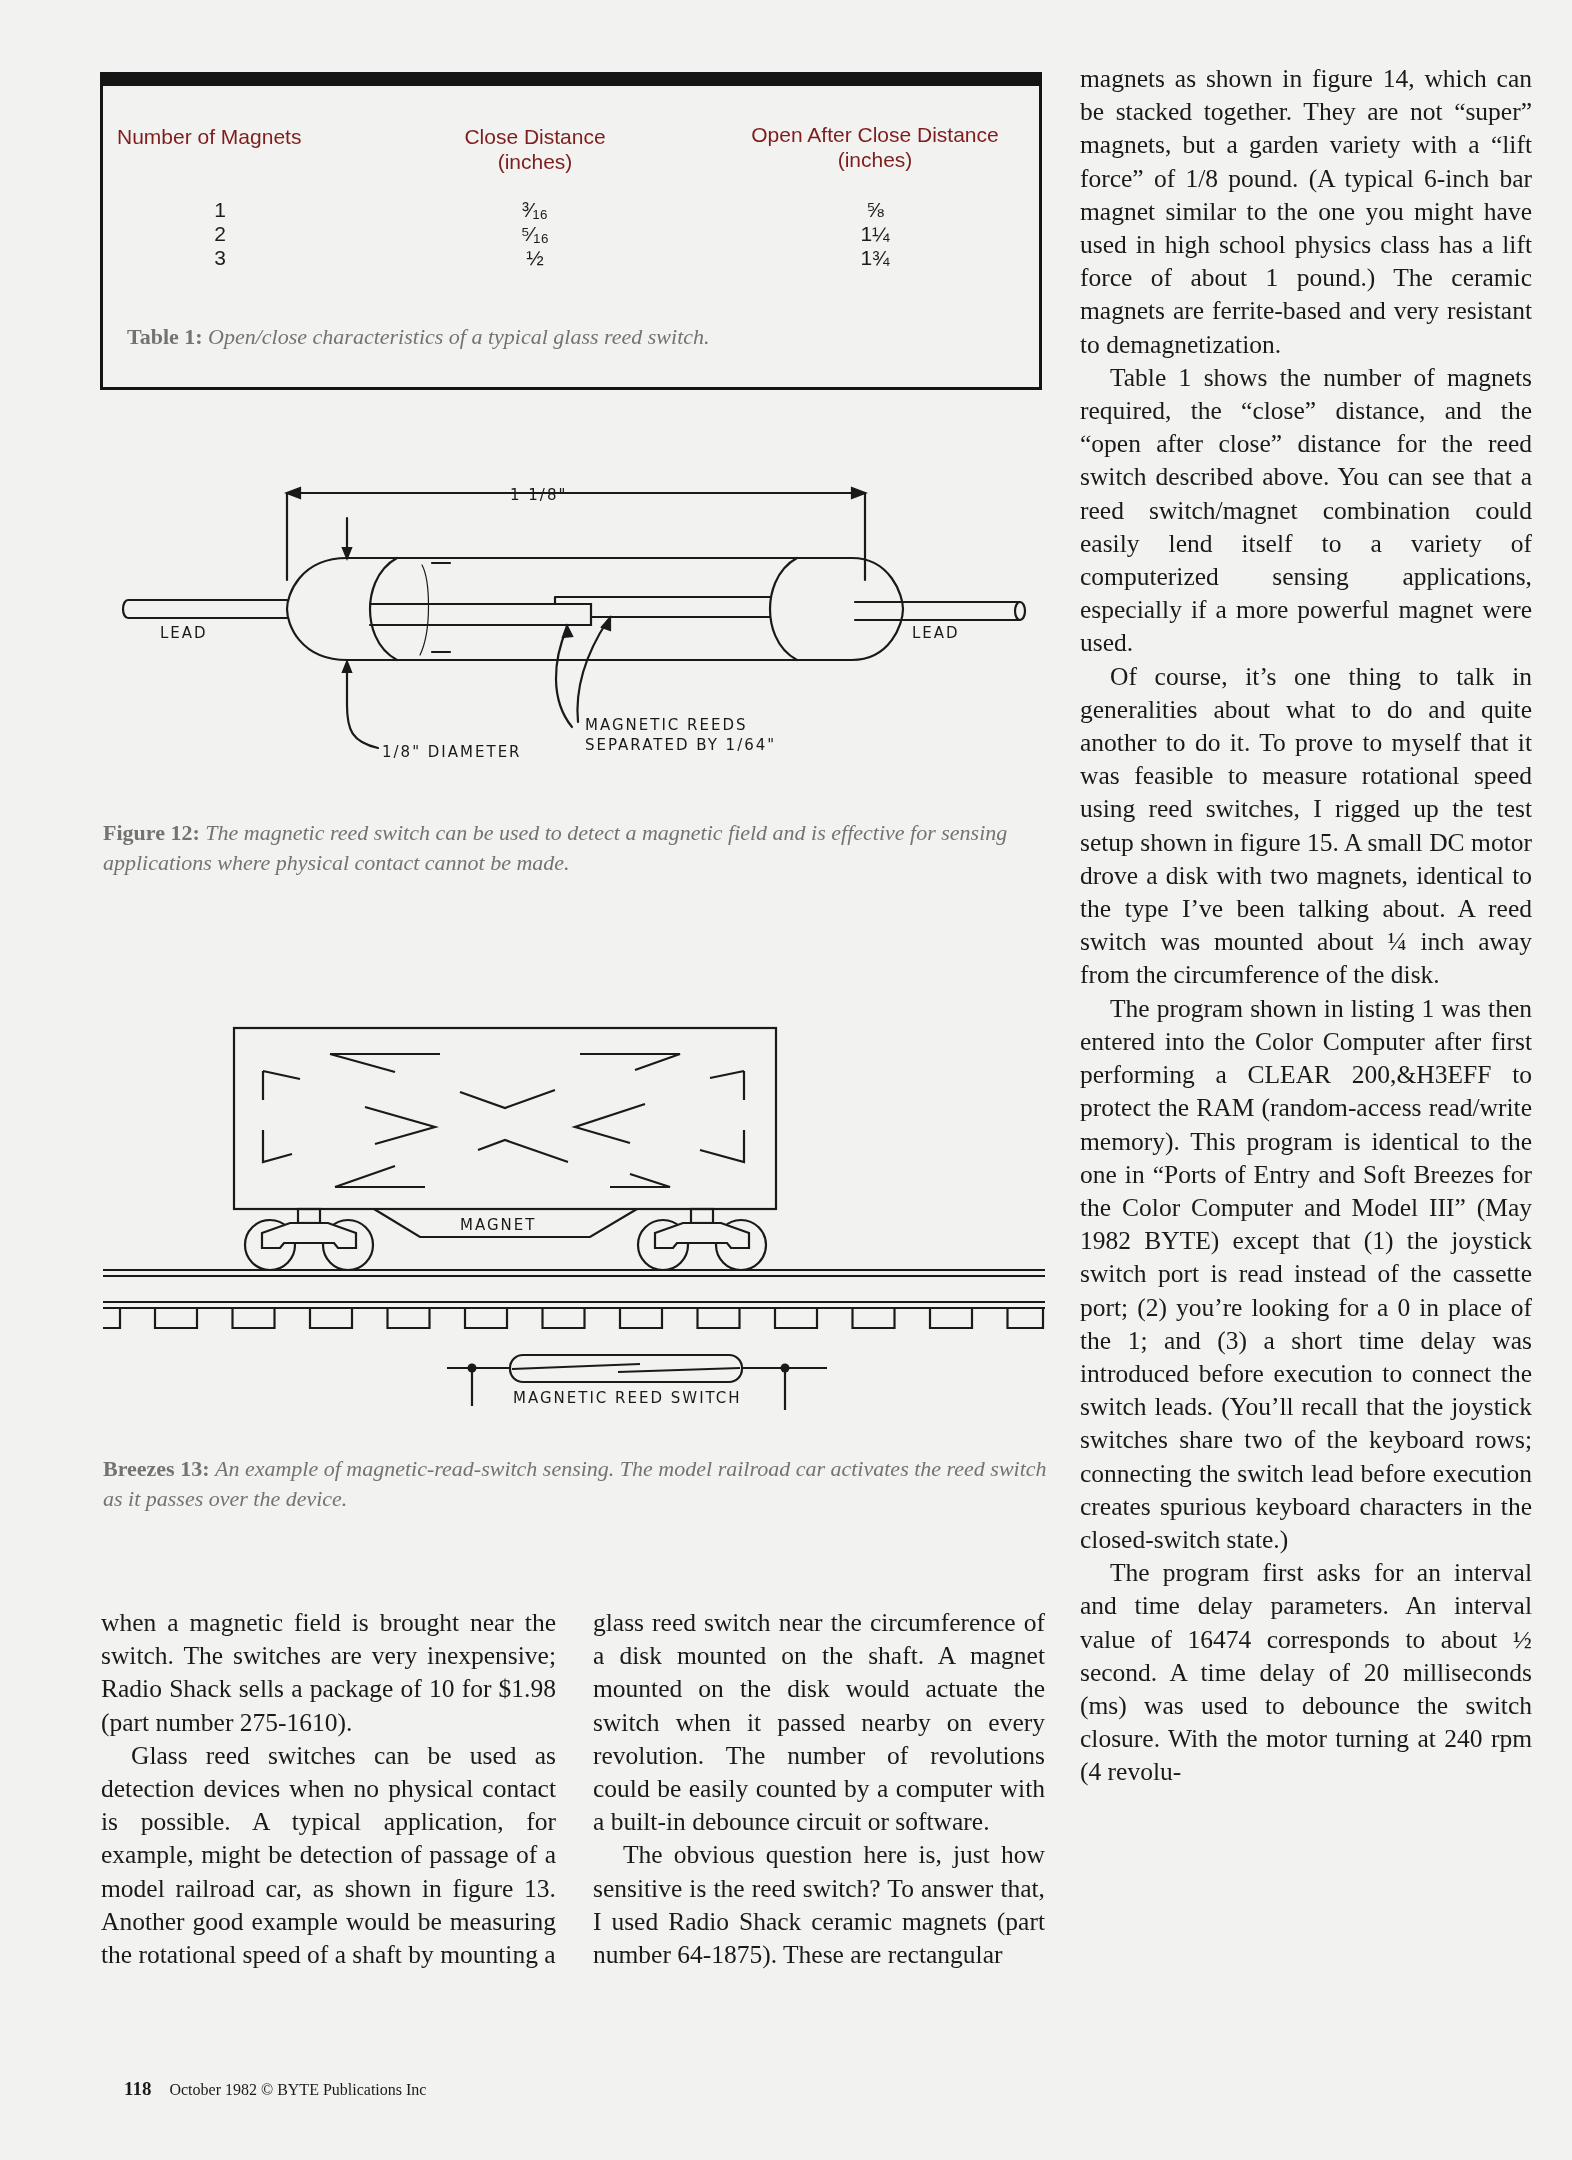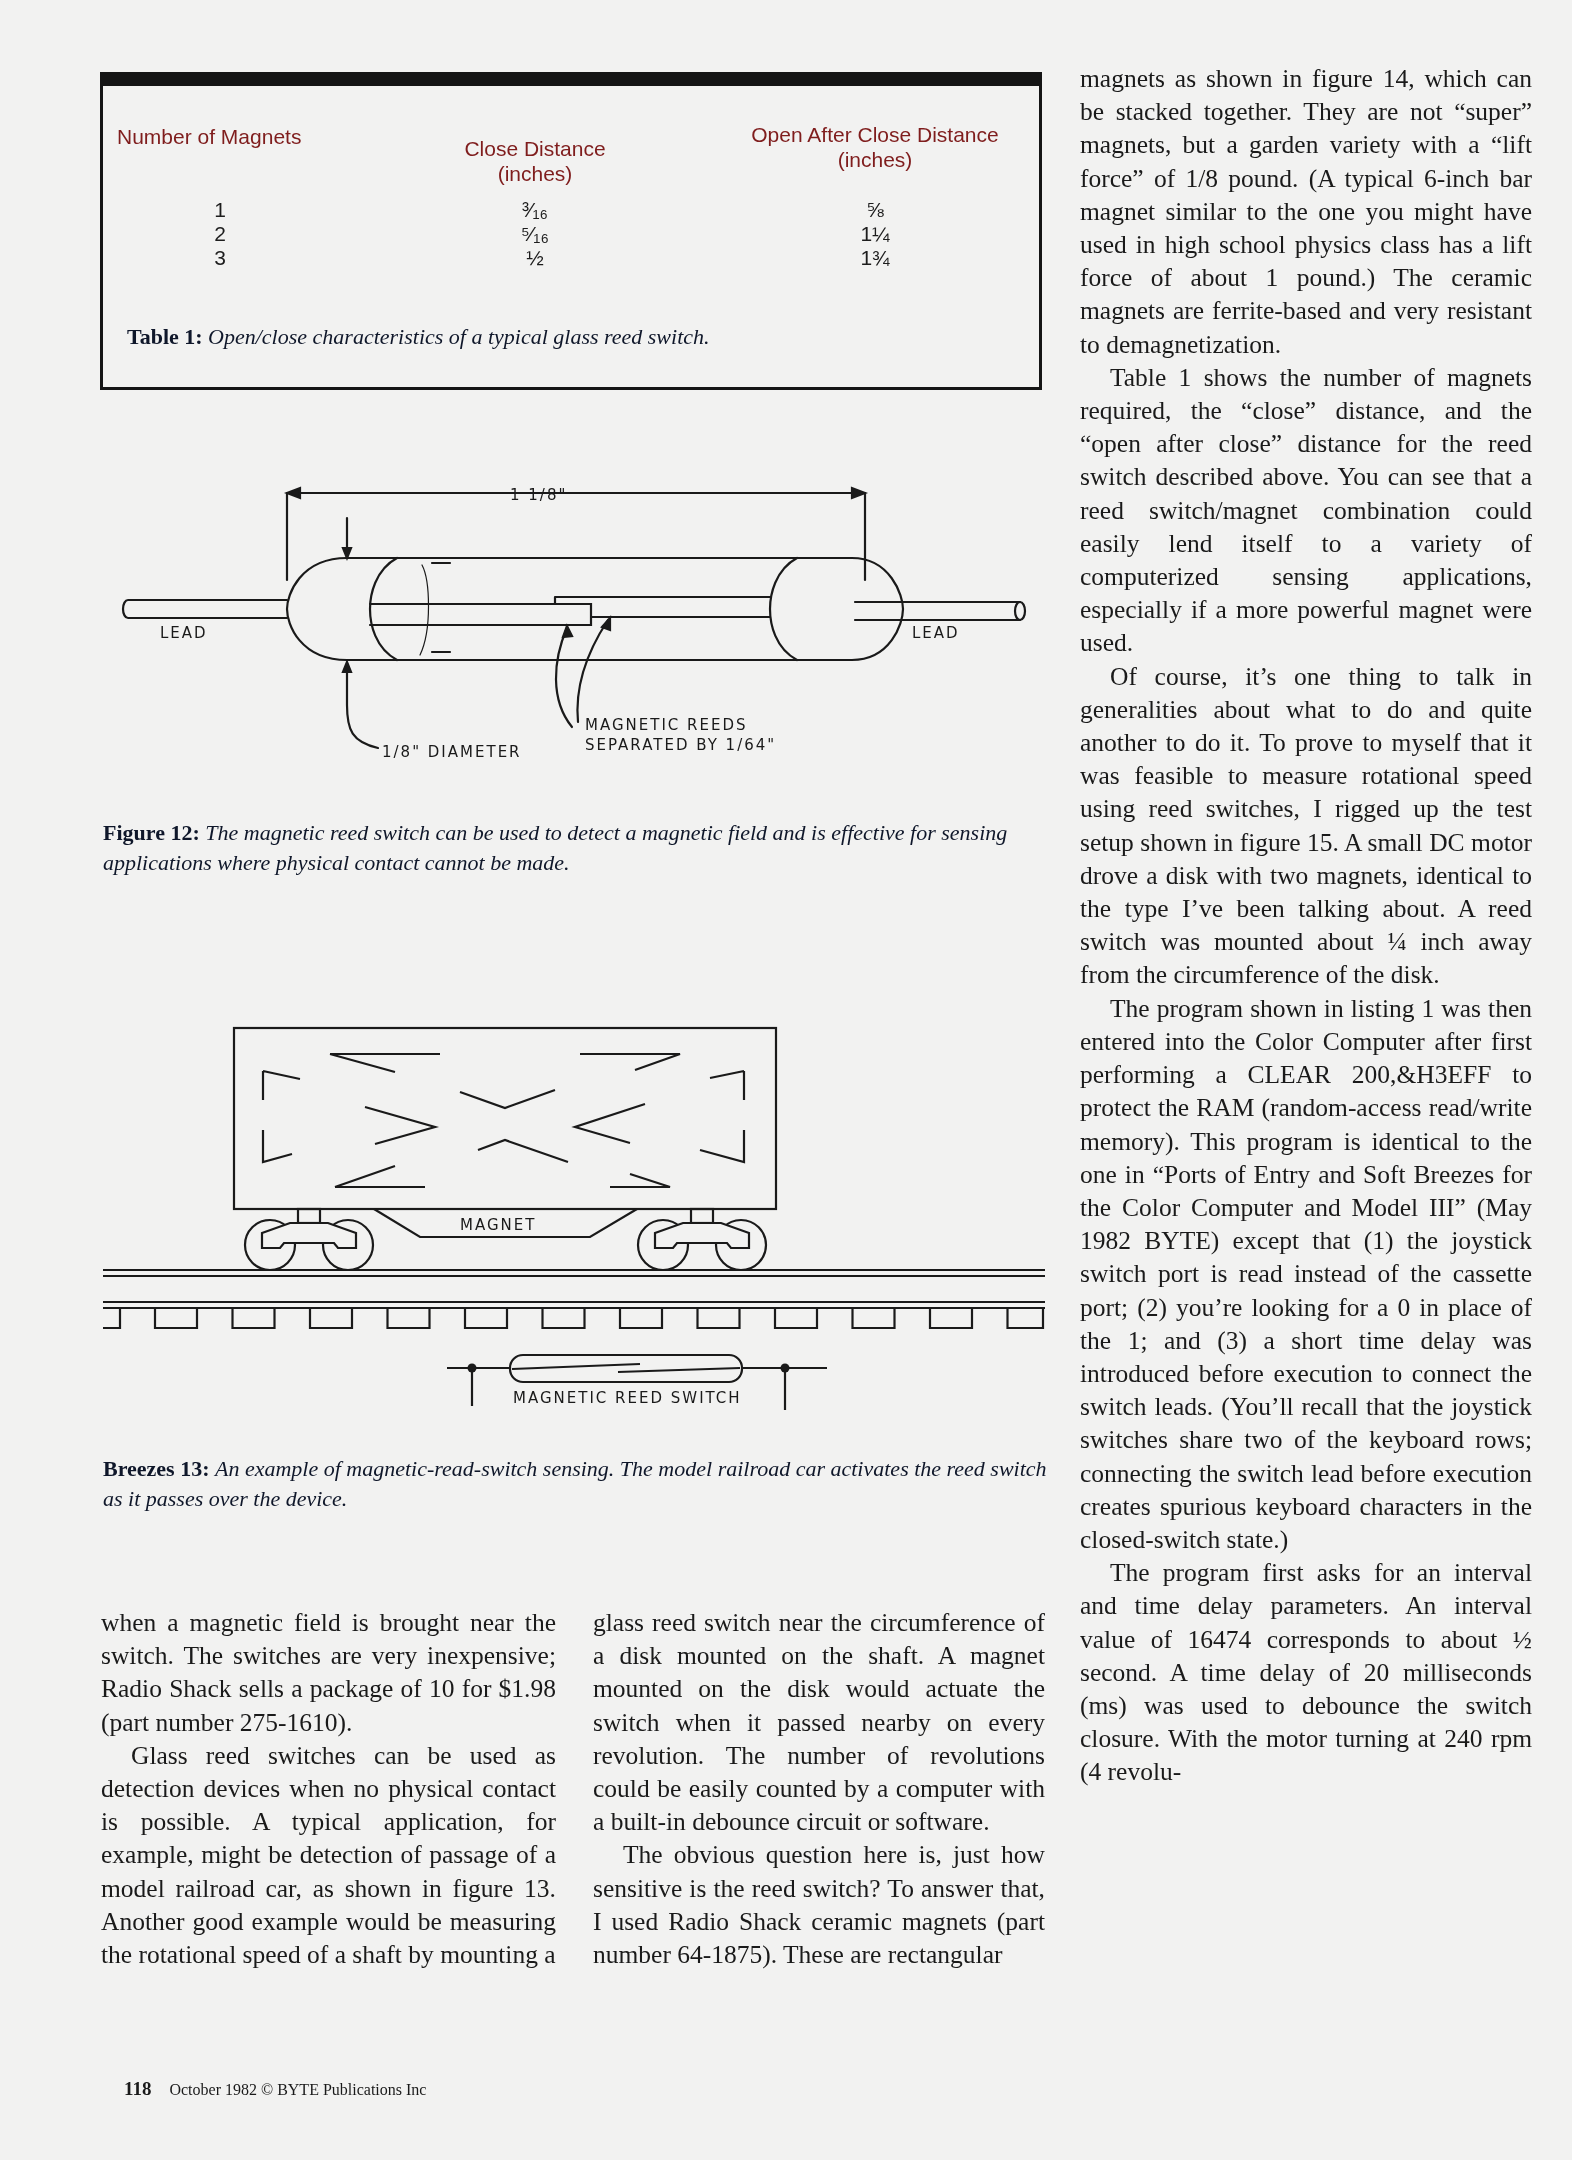--- a/index.html
+++ b/index.html
@@ -2,38 +2,38 @@
 <html><head>
 <meta charset="utf-8">
 <style>
   html, body { margin:0; padding:0; }
   body { width:1572px; height:2160px; background:#f2f2f1; position:relative; overflow:hidden; color:#1a1a1a; font-family:"DejaVu Serif", serif; }
   .abs { position:absolute; }
   
   #table-box { left:100px; top:72px; width:942px; height:318px; border:3px solid #151515; border-top:14px solid #151515; box-sizing:border-box; }
   .th { font-family:"Liberation Sans", sans-serif; font-size:21px; line-height:25px; text-align:center; color:#7f1d1d; }
   .td { font-family:"Liberation Sans", sans-serif; font-size:21px; line-height:24px; text-align:center; color:#1d1d1d; }
-  .caption { font-family:"Liberation Serif", serif; font-size:22px; line-height:30px; color:#0f172a; }
+  .caption { font-family:"Liberation Serif", serif; font-size:22px; line-height:30px; color:#737373; }
   .caption b { font-weight:bold; font-style:normal; }
   .caption i { font-style:italic; }
   .col { font-family:"Liberation Serif", serif; font-size:25.5px; line-height:33.2px; color:#1a1a1a; text-align:justify; }
   .col p { margin:0; }
   .col p.ind { text-indent:30px; }
   .col p.noind { text-indent:0; }
   .diag-label { font-family:"DejaVu Sans", sans-serif; font-size:15px; letter-spacing:2px; fill:#1a1a1a; }
   #footer { left:100px; top:2078px; font-family:"Liberation Serif", serif; font-size:16px; color:#1a1a1a;margin-left:24px; }
   #footer .pg { font-weight:bold; font-size:19px; margin-right:14px; }
   svg { position:absolute; overflow:visible; }
 </style>
 </head>
 <body>
 
 <div id="table-box" class="abs"></div>
 <div class="abs th" style="left:117px;top:124px;text-align:left;">Number of Magnets</div>
-<div class="abs th" style="left:420px;top:124px;width:230px;margin-top:12px;">
+<div class="abs th" style="left:420px;top:124px;width:230px;">
   <div>Close Distance</div>
   <div>(inches)</div>
 </div>
 <div class="abs th" style="left:720px;top:122px;width:310px;">
   <div>Open After Close Distance</div>
   <div>(inches)</div>
 </div>
 <div class="abs td" style="left:200px;top:198px;width:40px;">
   <div>1</div>
   <div>2</div>

